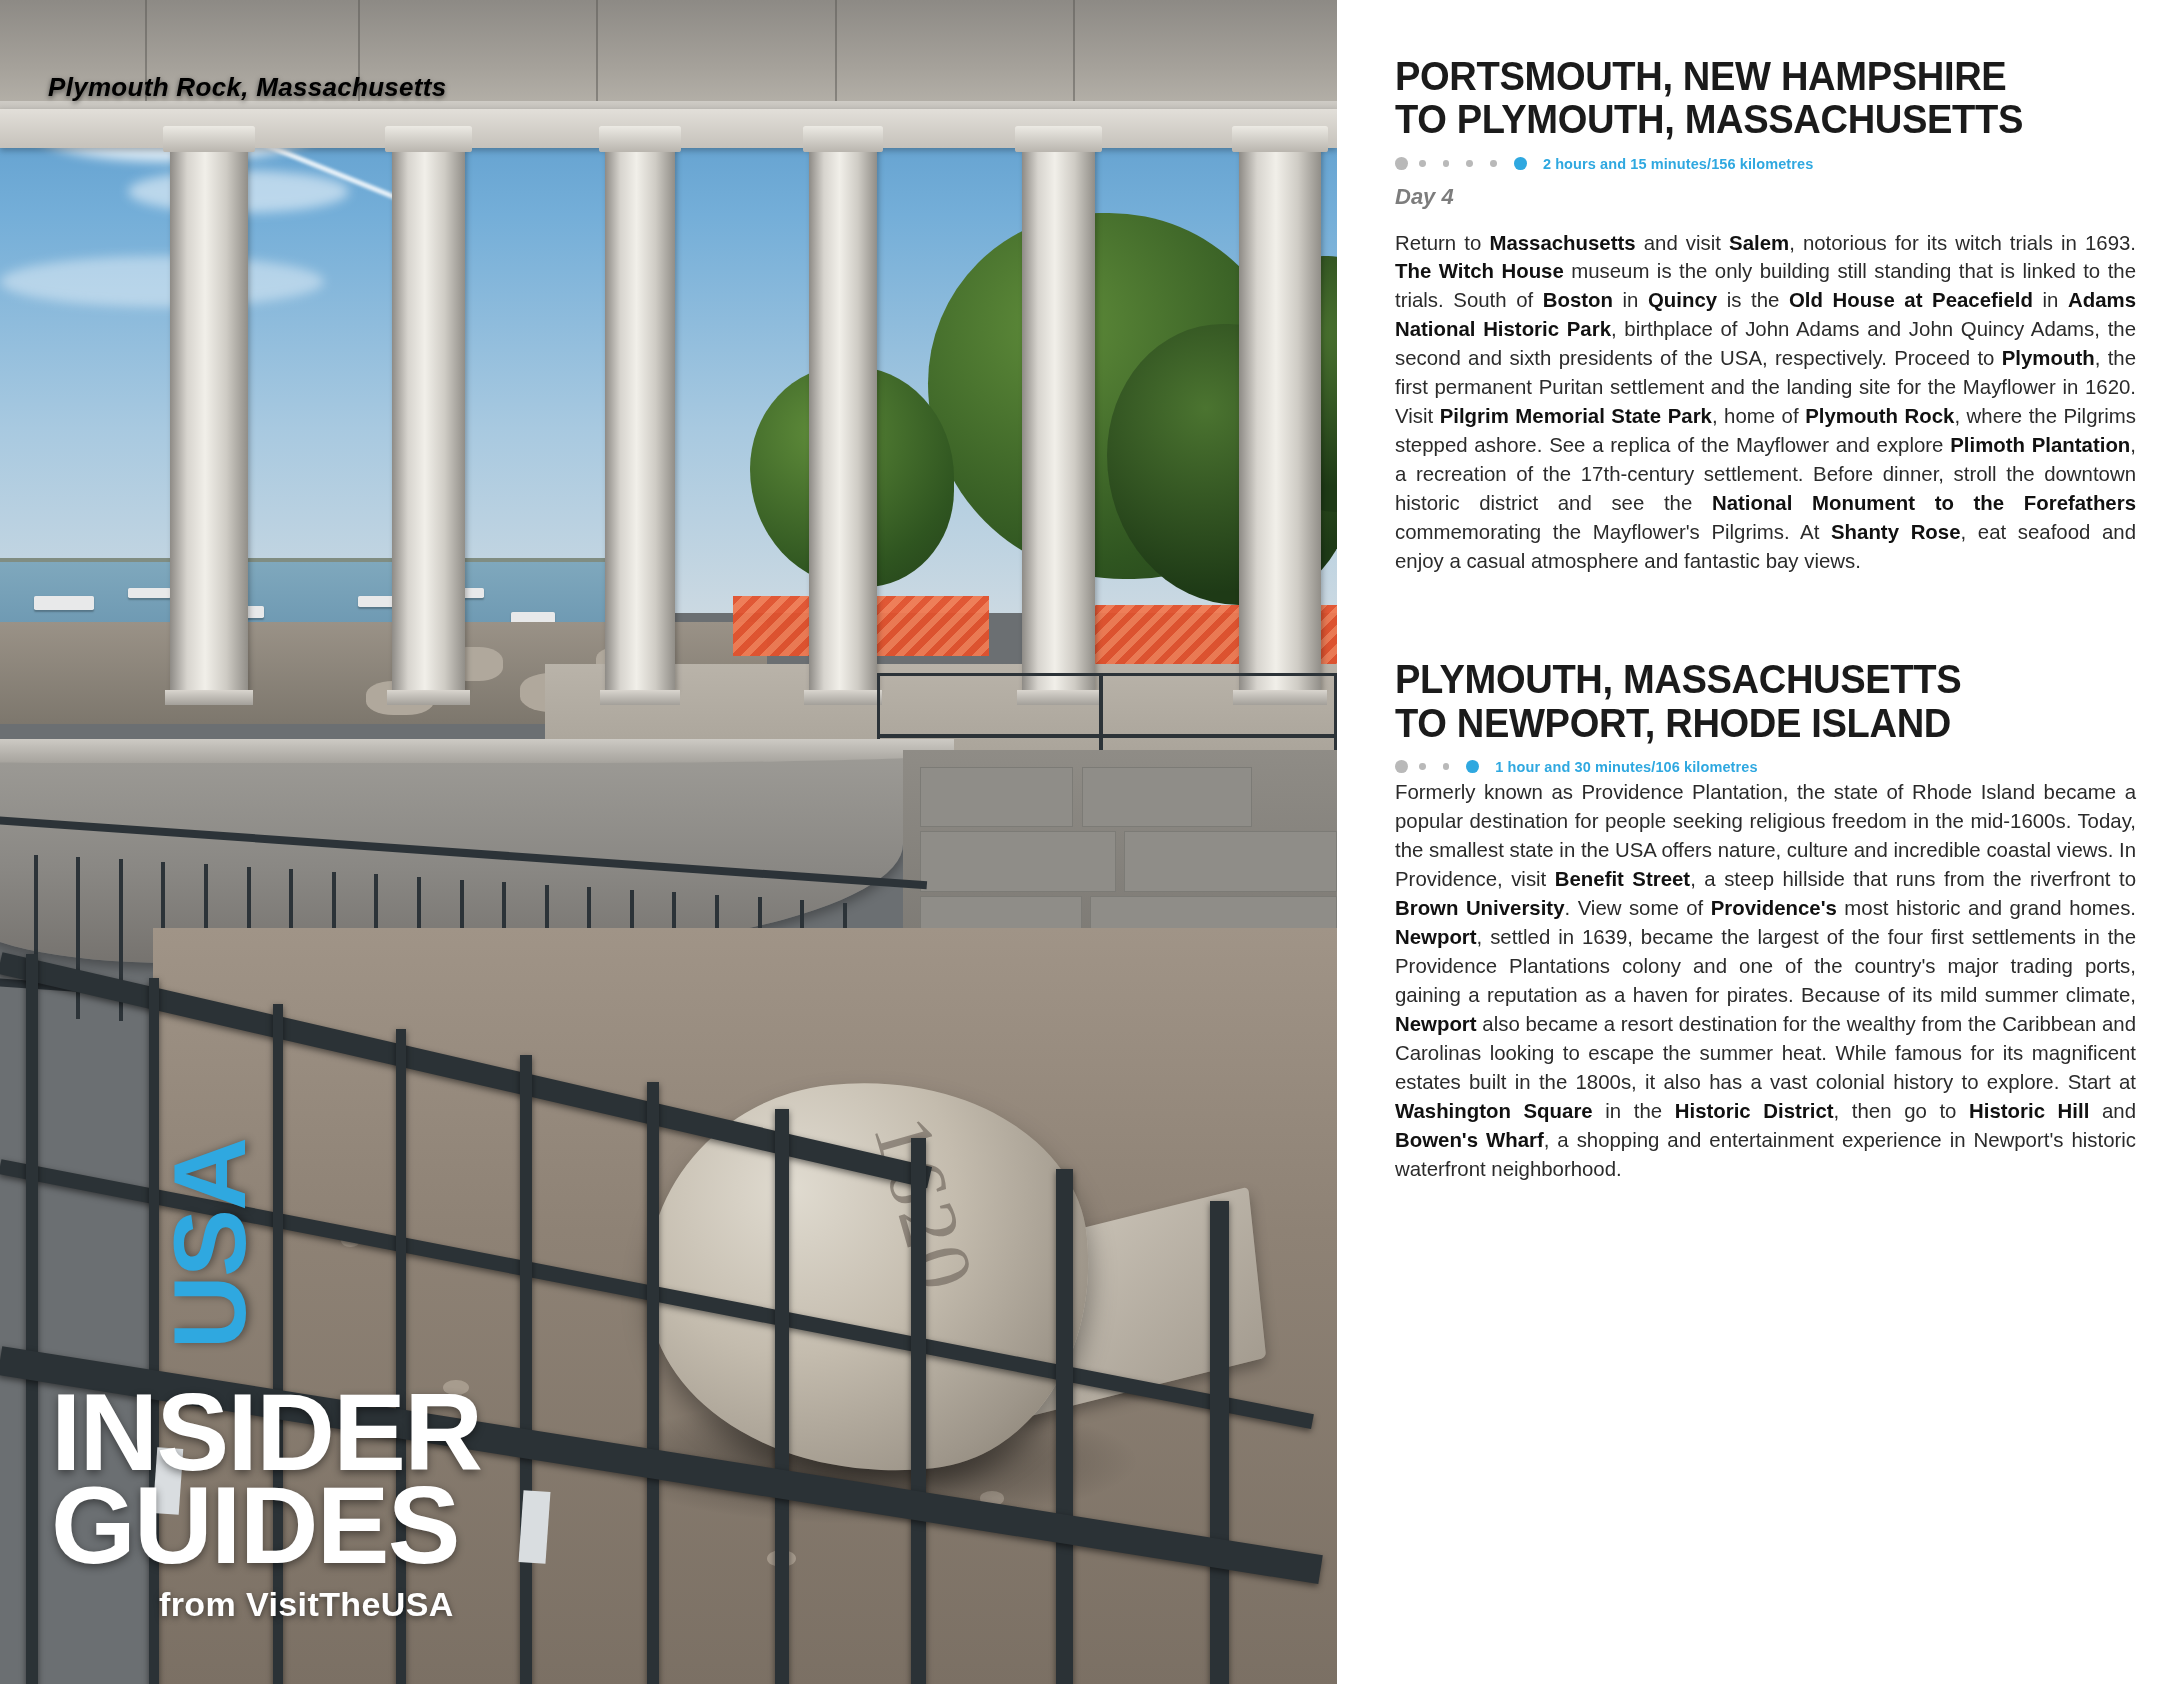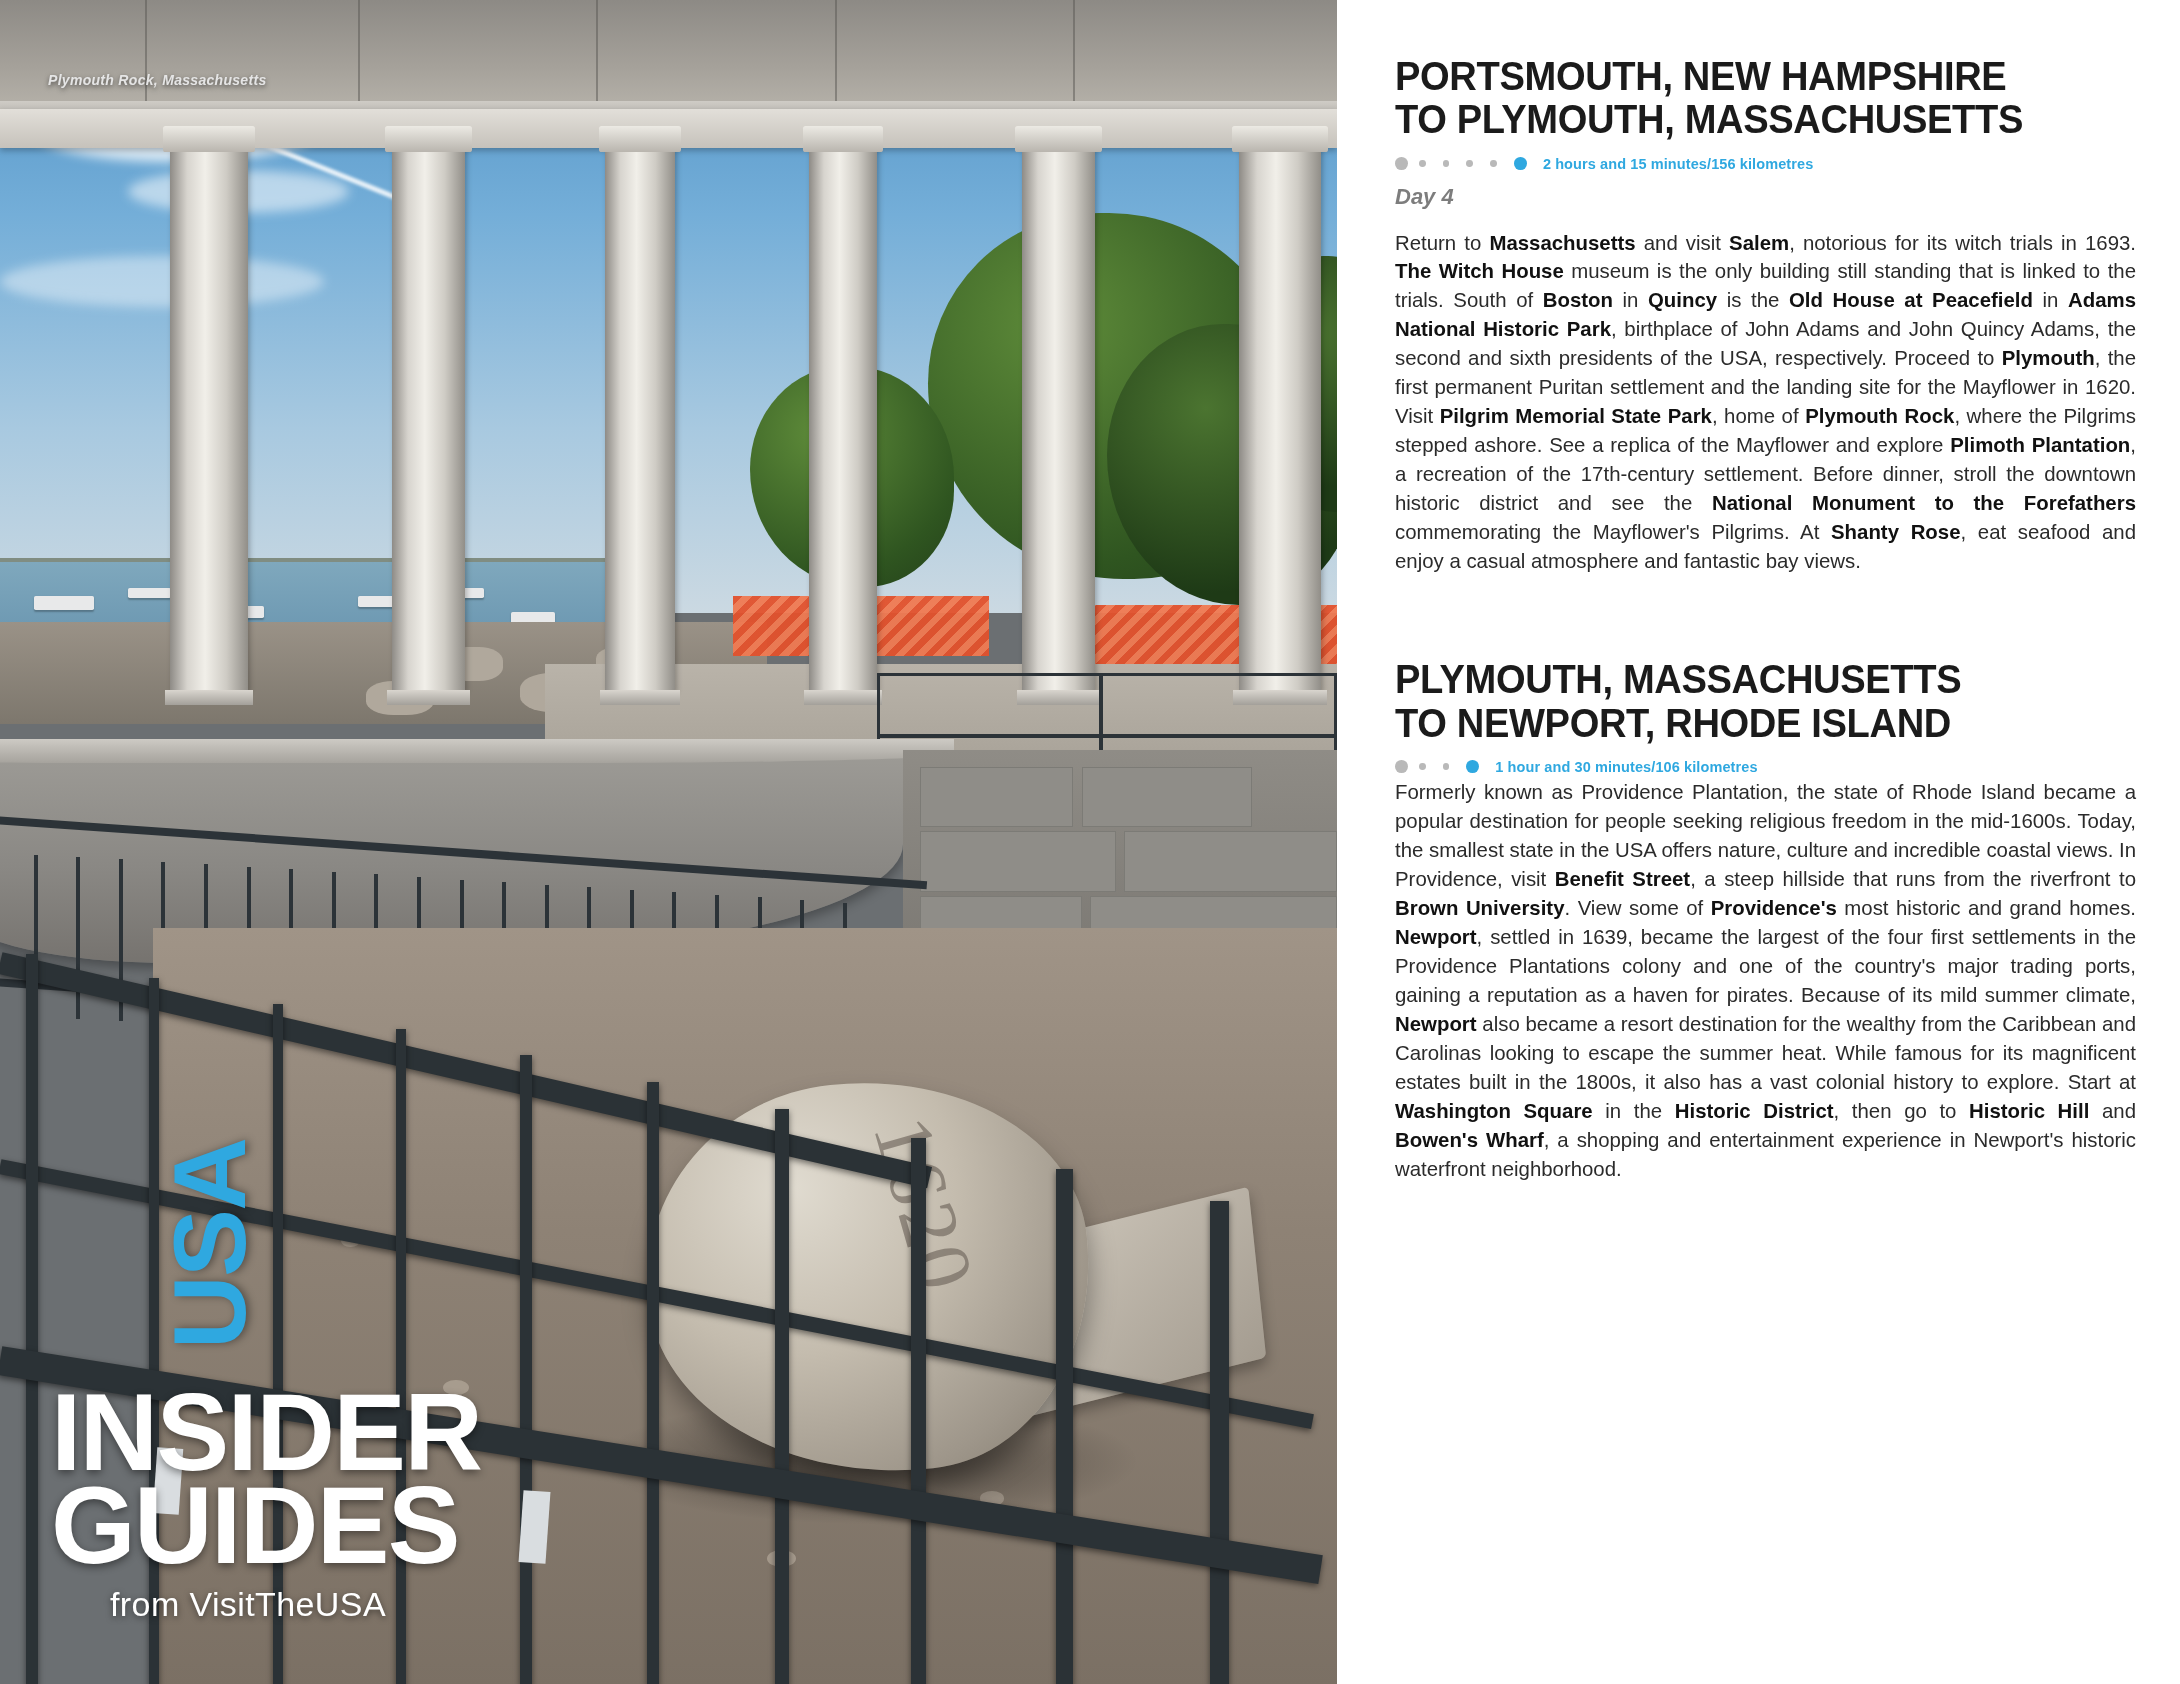--- a/index.html
+++ b/index.html
@@ -193,22 +193,22 @@
   .fg-bar {
     position: absolute; background: #2b3236; box-shadow: 0 2.6px 6.8px rgba(0,0,0,.5);
   }
   .fg-tape {
     position: absolute; background: #d9dde0;
   }
 
   
   .photo-caption {
     position: absolute; left: 48px; top: 72px;
-    color: #e5e5e5; font-style: italic; font-weight: bold;
-    font-size: 14px; letter-spacing: 0.3px;
+    color: #000000; font-style: italic; font-weight: bold;
+    font-size: 26px; letter-spacing: 0.3px;
     text-shadow: 0 1.7px 5.1px rgba(0,0,0,.55);
     z-index: 40;
     text-align: right;
   }
 
   
   .logo {
     position: absolute; left: 51px; bottom: 61px; z-index: 45;
     color: #ffffff;
   }
@@ -219,22 +219,22 @@
     text-shadow: 0 2.6px 8.5px rgba(0,0,0,.45);
   }
   .logo-usa {
     position: absolute; left: 101px; top: -37px;
     color: #2fa8e0; font-weight: bold; font-size: 102px;
     transform: rotate(-90deg); transform-origin: left top;
     letter-spacing: -1.7px;
     text-shadow: 0 2.6px 8.5px rgba(0,0,0,.4);
   }
   .logo-sub {
-    margin-top: 12px; margin-left: 59px;
-    font-size: 34px; font-weight: normal; letter-spacing: 0.4px;
+    margin-top: 12px; margin-left: 108px;
+    font-size: 34px; font-weight: bold; letter-spacing: 0.4px;
     text-shadow: 0 1.7px 6px rgba(0,0,0,.5);
   }
 
   
   .text-panel {
     width: 843px; height: 1685px;
     background: #ffffff;
     padding: 55px 44px 0 58px;
   }
   .section { }

